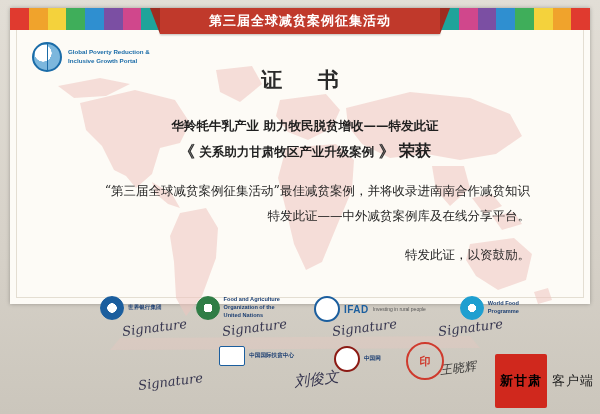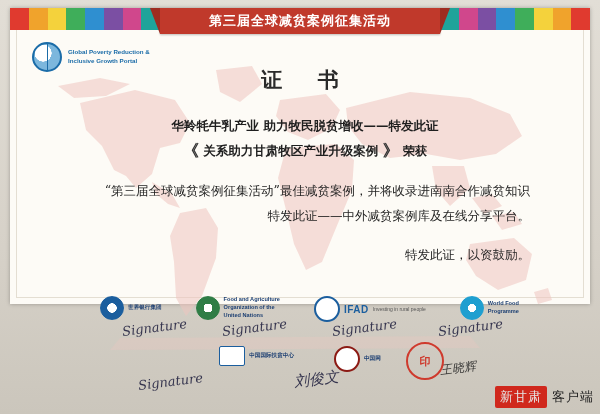--- a/index.html
+++ b/index.html
@@ -150,21 +150,21 @@
     white-space: nowrap;
     text-align: right;
   }
   .line.center { text-align: center; }
   .quote-l, .quote-r {
     font-size: 16px;
     color: #333;
     vertical-align: -1px;
   }
   .award {
-    font-size: 12px;
+    font-size: 16px;
     font-weight: bold;
   }
   .bold {
     font-weight: bold;
   }
   .gap { margin-top: 14px; }
 
   
   .orgrow {
     position: absolute;
@@ -250,24 +250,24 @@
   #wm {
     position: absolute;
     right: 6px;
     bottom: 6px;
     display: flex;
     align-items: center;
     gap: 5px;
   }
   #wm .tag {
     background: #d0281d;
-    color: #e5e5e5;
+    color: #000000;
     font-size: 13px;
-    font-weight: normal;
-    padding: 2px 5px;
+    font-weight: bold;
+    padding: 18px 5px;
     border-radius: 2px;
     letter-spacing: 1px;
   }
   #wm .tail {
     color: #222;
     font-size: 13px;
     font-weight: normal;
     letter-spacing: 1px;
   }
 </style>

